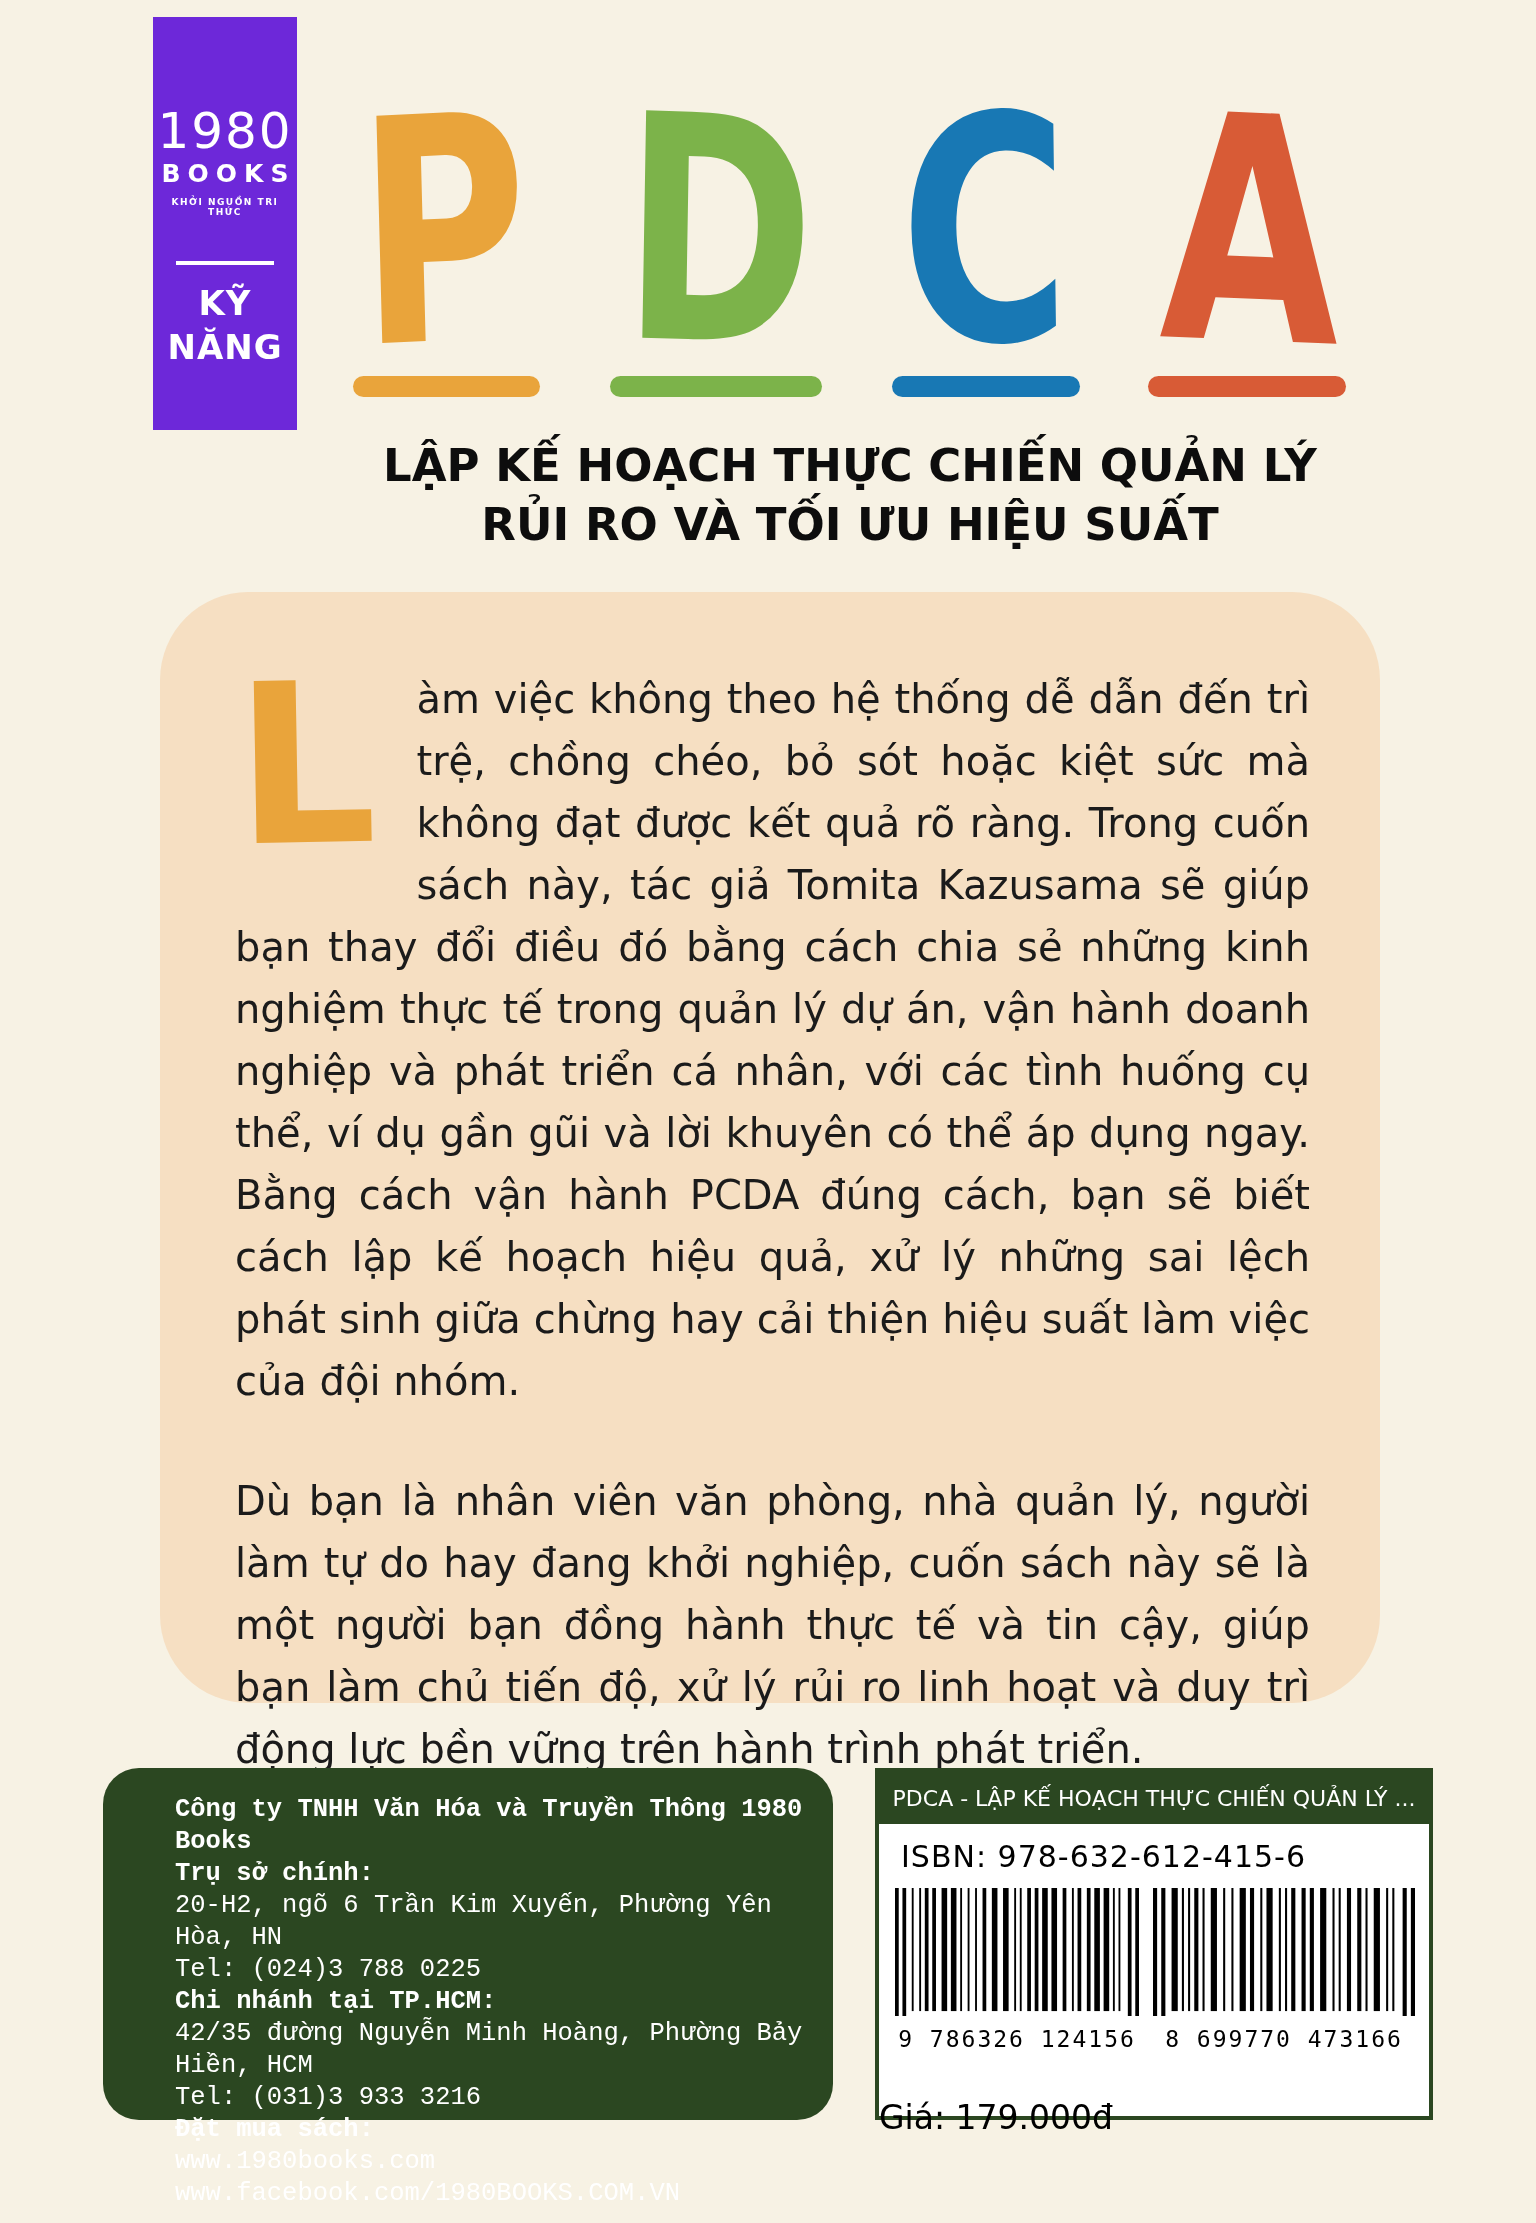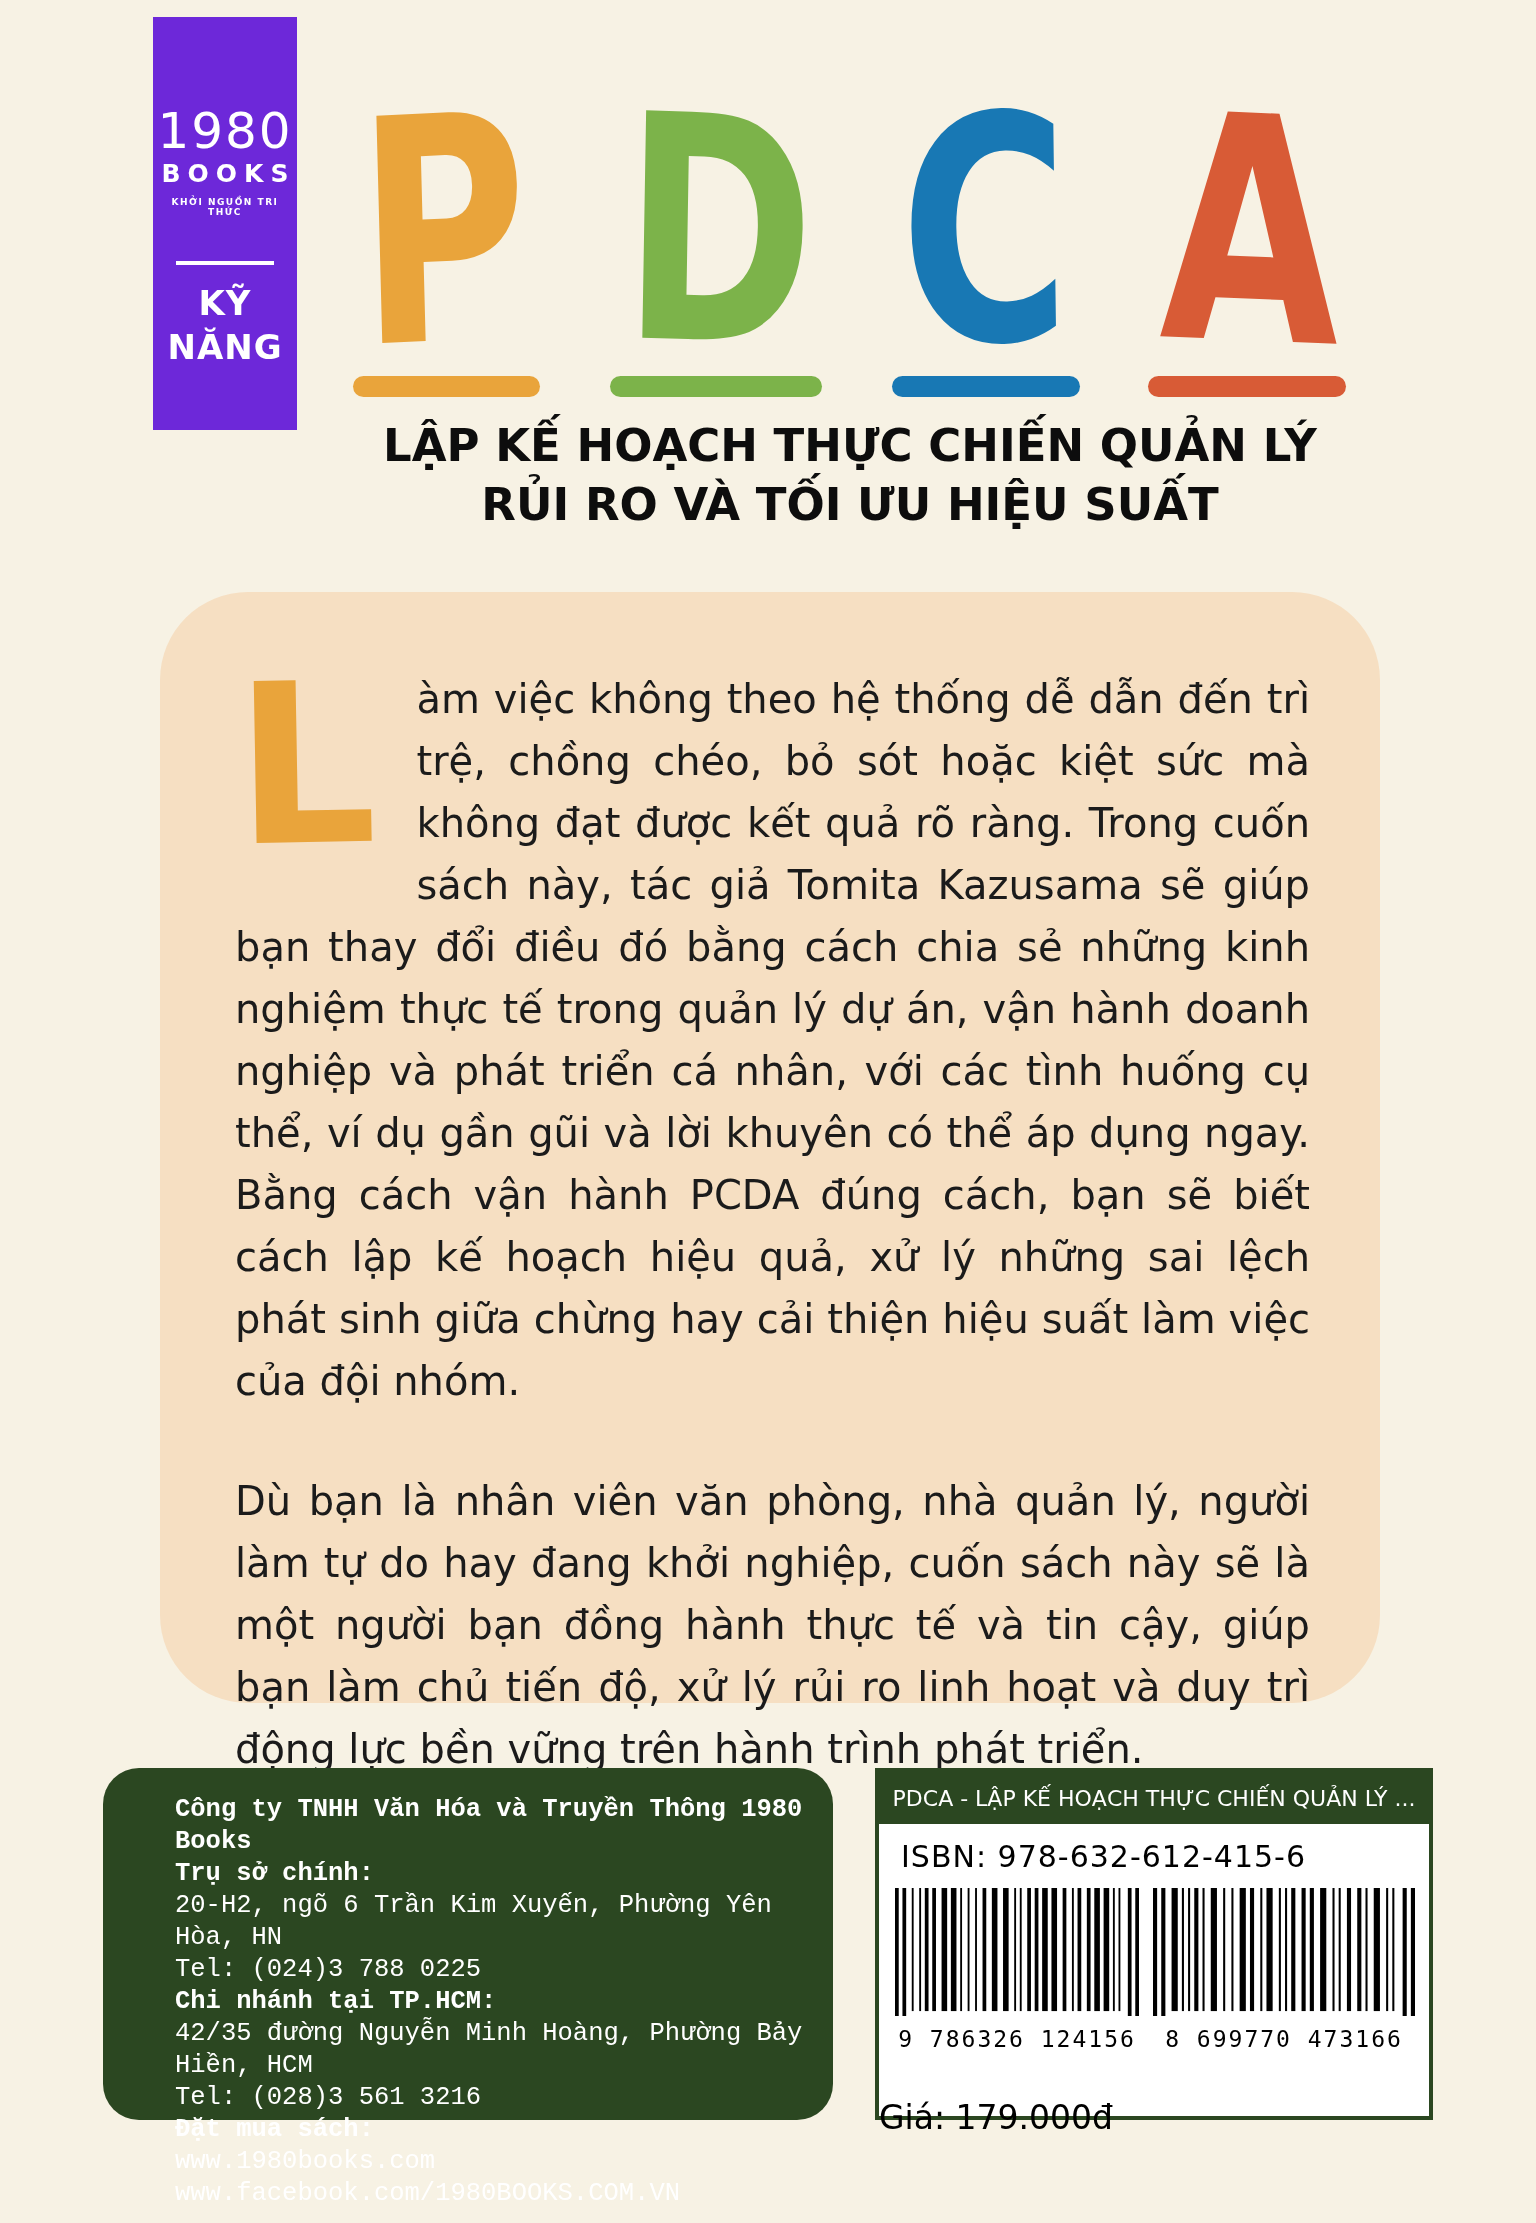--- a/index.html
+++ b/index.html
@@ -33,21 +33,21 @@
     display:block; font-size:312px; line-height:0.86; font-weight:bold;
     transform:scaleX(0.74); transform-origin:center bottom;
   }
   .letter-col:nth-child(1) .letter { transform:scaleX(0.74) rotate(-2deg); }
   .letter-col:nth-child(2) .letter { transform:scaleX(0.74) rotate(1.3deg); }
   .letter-col:nth-child(3) .letter { transform:scaleX(0.74) rotate(-1deg); }
   .letter-col:nth-child(4) .letter { transform:scaleX(0.74) rotate(1.8deg); }
   .title-underline { width:82%; height:21px; border-radius:11px; margin-top:10px; }
 
   .subtitle {
-    position:absolute; left:310px; top:416px; width:1080px;
+    position:absolute; left:310px; top:436px; width:1080px;
     text-align:center; color:#0d0d0d;
     font-size:45px; font-weight:bold; line-height:59px; letter-spacing:0px;
   }
 
   
   .blurb-panel {
     position:absolute; left:160px; top:592px; width:1220px; height:1111px;
     background:#f6dfc2; border-radius:88px;
     padding:76px 70px 0 75px;
     color:#1b1b1b;
@@ -140,21 +140,21 @@
     <p class="para2">Dù bạn là nhân viên văn phòng, nhà quản lý, người làm tự do hay đang khởi nghiệp, cuốn sách này sẽ là một người bạn đồng hành thực tế và tin cậy, giúp bạn làm chủ tiến độ, xử lý rủi ro linh hoạt và duy trì động lực bền vững trên hành trình phát triển.</p>
   </div>
 
   <div class="contact-panel">
     <div class="b">Công ty TNHH Văn Hóa và Truyền Thông 1980 Books</div>
     <div class="b">Trụ sở chính:</div>
     <div>20-H2, ngõ 6 Trần Kim Xuyến, Phường Yên Hòa, HN</div>
     <div>Tel: (024)3 788 0225</div>
     <div class="b">Chi nhánh tại TP.HCM:</div>
     <div>42/35 đường Nguyễn Minh Hoàng, Phường Bảy Hiền, HCM</div>
-    <div>Tel: (028)3 561 3216</div>
+    <div>Tel: (031)3 933 3216</div>
     <div class="b">Đặt mua sách:</div>
     <div>www.1980books.com</div>
     <div>www.facebook.com/1980BOOKS.COM.VN</div>
   </div>
 
   <div class="sales-panel">
     <div class="sales-header">PDCA - LẬP KẾ HOẠCH THỰC CHIẾN QUẢN LÝ ...</div>
     <div class="isbn-row">ISBN: 978-632-612-415-6</div>
     <div class="barcodes">
       <div class="barcode barcode-1">

